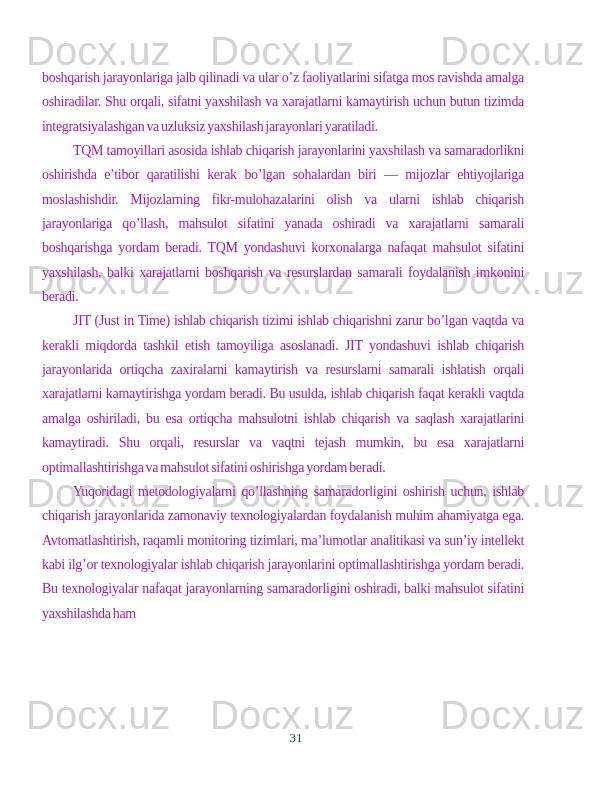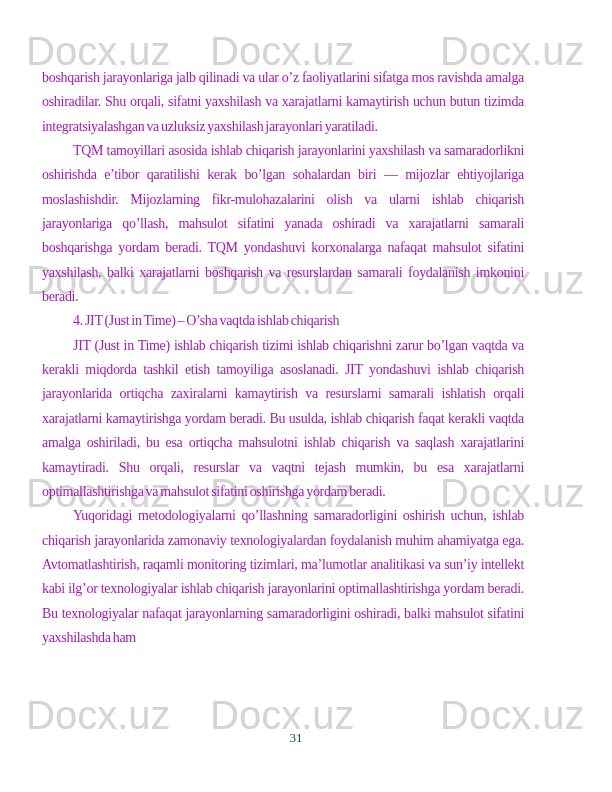--- a/index.html
+++ b/index.html
@@ -90,20 +90,19 @@
     <span class="wm r3 c2">Docx.uz</span>
     <span class="wm r3 c3">Docx.uz</span>
     <span class="wm r4 c1">Docx.uz</span>
     <span class="wm r4 c2">Docx.uz</span>
     <span class="wm r4 c3">Docx.uz</span>
   </div>
 
   <div class="content">
     <p class="para no-indent">boshqarish jarayonlariga jalb qilinadi va ular o’z faoliyatlarini sifatga mos ravishda amalga oshiradilar. Shu orqali, sifatni yaxshilash va xarajatlarni kamaytirish uchun butun tizimda integratsiyalashgan va uzluksiz yaxshilash jarayonlari yaratiladi.</p>
     <p class="para">TQM tamoyillari asosida ishlab chiqarish jarayonlarini yaxshilash va samaradorlikni oshirishda e’tibor qaratilishi kerak bo’lgan sohalardan biri — mijozlar ehtiyojlariga moslashishdir. Mijozlarning fikr-mulohazalarini olish va ularni ishlab chiqarish jarayonlariga qo’llash, mahsulot sifatini yanada oshiradi va xarajatlarni samarali boshqarishga yordam beradi. TQM yondashuvi korxonalarga nafaqat mahsulot sifatini yaxshilash, balki xarajatlarni boshqarish va resurslardan samarali foydalanish imkonini beradi.</p>
-    <p class="para">4. JIT (Just in Time) – O’sha vaqtda ishlab chiqarish</p>
     <p class="para">JIT (Just in Time) ishlab chiqarish tizimi ishlab chiqarishni zarur bo’lgan vaqtda va kerakli miqdorda tashkil etish tamoyiliga asoslanadi. JIT yondashuvi ishlab chiqarish jarayonlarida ortiqcha zaxiralarni kamaytirish va resurslarni samarali ishlatish orqali xarajatlarni kamaytirishga yordam beradi. Bu usulda, ishlab chiqarish faqat kerakli vaqtda amalga oshiriladi, bu esa ortiqcha mahsulotni ishlab chiqarish va saqlash xarajatlarini kamaytiradi. Shu orqali, resurslar va vaqtni tejash mumkin, bu esa xarajatlarni optimallashtirishga va mahsulot sifatini oshirishga yordam beradi.</p>
     <p class="para">Yuqoridagi metodologiyalarni qo’llashning samaradorligini oshirish uchun, ishlab chiqarish jarayonlarida zamonaviy texnologiyalardan foydalanish muhim ahamiyatga ega. Avtomatlashtirish, raqamli monitoring tizimlari, ma’lumotlar analitikasi va sun’iy intellekt kabi ilg’or texnologiyalar ishlab chiqarish jarayonlarini optimallashtirishga yordam beradi. Bu texnologiyalar nafaqat jarayonlarning samaradorligini oshiradi, balki mahsulot sifatini yaxshilashda ham</p>
   </div>
 
   <div class="page-number">31</div>
 
 </div>
 
 </body></html>

